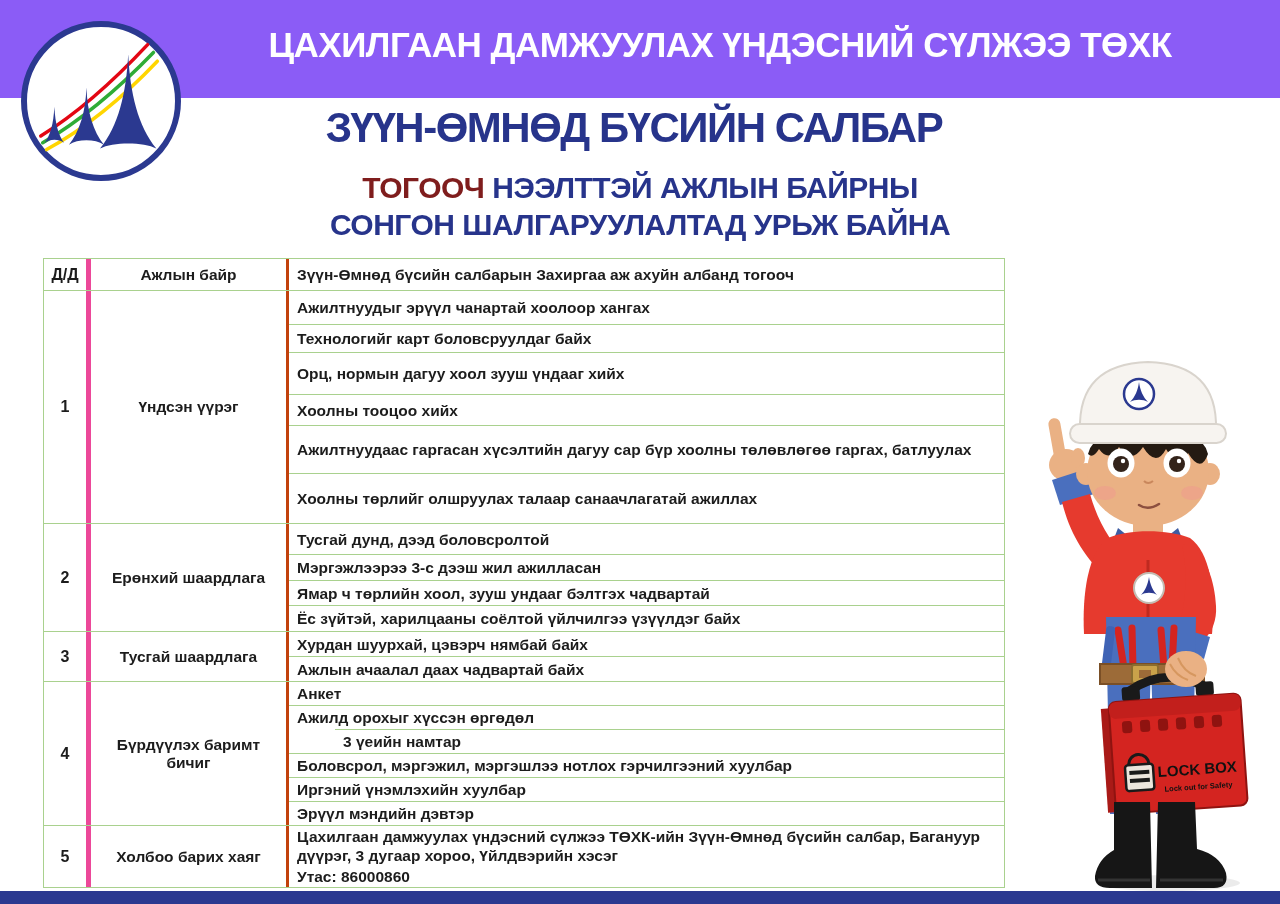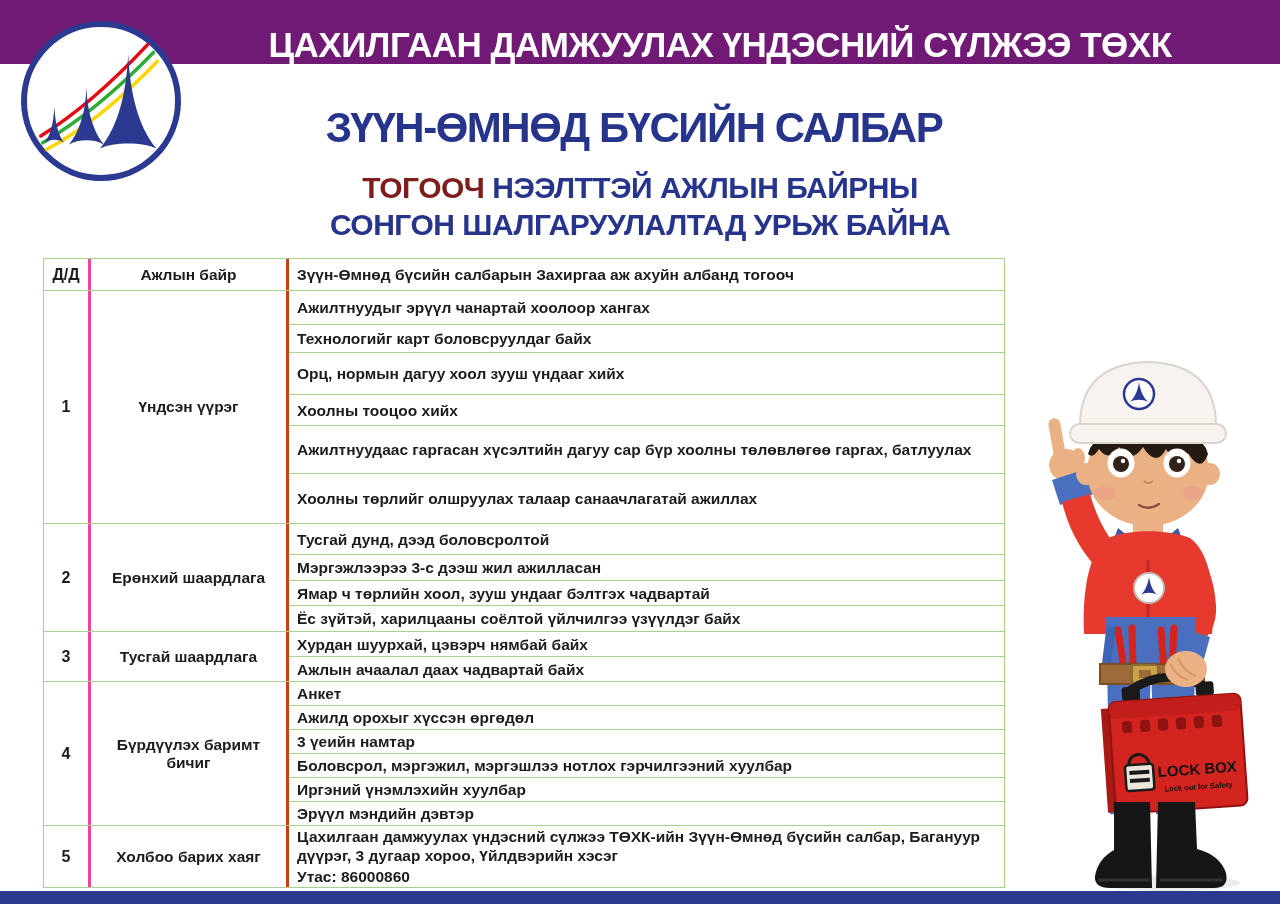--- a/index.html
+++ b/index.html
@@ -1,38 +1,38 @@
 <!DOCTYPE html>
 <html><head>
 <meta charset="utf-8">
 <style>
   html,body{margin:0;padding:0;background:#ffffff;}
   .page{position:relative;width:1280px;height:904px;background:#ffffff;overflow:hidden;
         font-family:"Liberation Sans",sans-serif;}
   
-  .topbar{position:absolute;left:0;top:0;width:1280px;height:64px;background:#701a75;}
+  .topbar{position:absolute;left:0;top:0;width:1280px;height:98px;background:#8b5cf6;}
   .topbar-title{position:absolute;left:220px;right:60px;top:0;height:89px;
       display:flex;align-items:center;justify-content:center;
       color:#ffffff;font-size:35px;font-weight:bold;letter-spacing:-0.5px;white-space:nowrap;}
   
   .logo-badge{position:absolute;left:21px;top:21px;width:148px;height:148px;background:#ffffff;
       border:6px solid #2b3990;border-radius:50%;display:flex;align-items:center;justify-content:center;z-index:5;}
   
   .branch-title{position:absolute;top:104px;left:0;width:1268px;text-align:center;
       color:#27348b;font-size:42px;font-weight:bold;letter-spacing:-1.5px;}
   .vacancy-title{position:absolute;top:169px;left:0;width:1280px;text-align:center;
       color:#27348b;font-size:30px;font-weight:bold;letter-spacing:-0.5px;line-height:37px;}
   .vacancy-title .red{color:#7f1d1d;}
   
   .jobtable{position:absolute;left:43px;top:258px;width:960px;border:1px solid #a9d18e;
       color:#1c1c1c;background:#ffffff;}
   .trow{display:flex;border-top:1px solid #a9d18e;}
   .trow:first-child{border-top:none;}
   .cell{box-sizing:border-box;}
-  .cell-num{width:47px;border-right:3px solid #ec4899;display:flex;align-items:center;
+  .cell-num{width:47px;border-right:5px solid #ec4899;display:flex;align-items:center;
       justify-content:center;font-weight:bold;font-size:16px;}
   .cell-label{width:198px;border-right:3px solid #c2410c;display:flex;align-items:center;
       justify-content:center;text-align:center;font-weight:bold;font-size:15.5px;padding:0 6px;}
   .cell-items{flex:1;display:flex;flex-direction:column;justify-content:center;}
   .item{display:flex;align-items:center;padding:1px 8px;font-weight:bold;font-size:15.5px;
       line-height:19px;border-top:1px solid #a9d18e;}
   .item:first-child{border-top:none;}
   .trow.plain .item{border-top:none;padding:1px 8px;}
   
   .mascot{position:absolute;left:1018px;top:332px;width:260px;height:560px;}
@@ -102,21 +102,21 @@
           <div class="item" style="min-height: 22px;">Хурдан шуурхай, цэвэрч нямбай байх</div>
           <div class="item" style="min-height: 22px;">Ажлын ачаалал даах чадвартай байх</div>
         </div>
       </div>
       <div class="trow">
         <div class="cell cell-num">4</div>
         <div class="cell cell-label">Бүрдүүлэх баримт бичиг</div>
         <div class="cell cell-items">
           <div class="item" style="min-height: 21px;">Анкет</div>
           <div class="item" style="min-height: 21px;">Ажилд орохыг хүссэн өргөдөл</div>
-          <div class="item" style="min-height: 21px;">3 үеийн намтар</div>
+          <div class="item" style="min-height: 21px; margin-left: 46px;">3 үеийн намтар</div>
           <div class="item" style="min-height: 21px;">Боловсрол, мэргэжил, мэргэшлээ нотлох гэрчилгээний хуулбар</div>
           <div class="item" style="min-height: 21px;">Иргэний үнэмлэхийн хуулбар</div>
           <div class="item" style="min-height: 21px;">Эрүүл мэндийн дэвтэр</div>
         </div>
       </div>
       <div class="trow plain">
         <div class="cell cell-num">5</div>
         <div class="cell cell-label">Холбоо барих хаяг</div>
         <div class="cell cell-items">
           <div class="item">Цахилгаан дамжуулах үндэсний сүлжээ ТӨХК-ийн Зүүн-Өмнөд бүсийн салбар, Багануур дүүрэг, 3 дугаар хороо, Үйлдвэрийн хэсэг</div>

